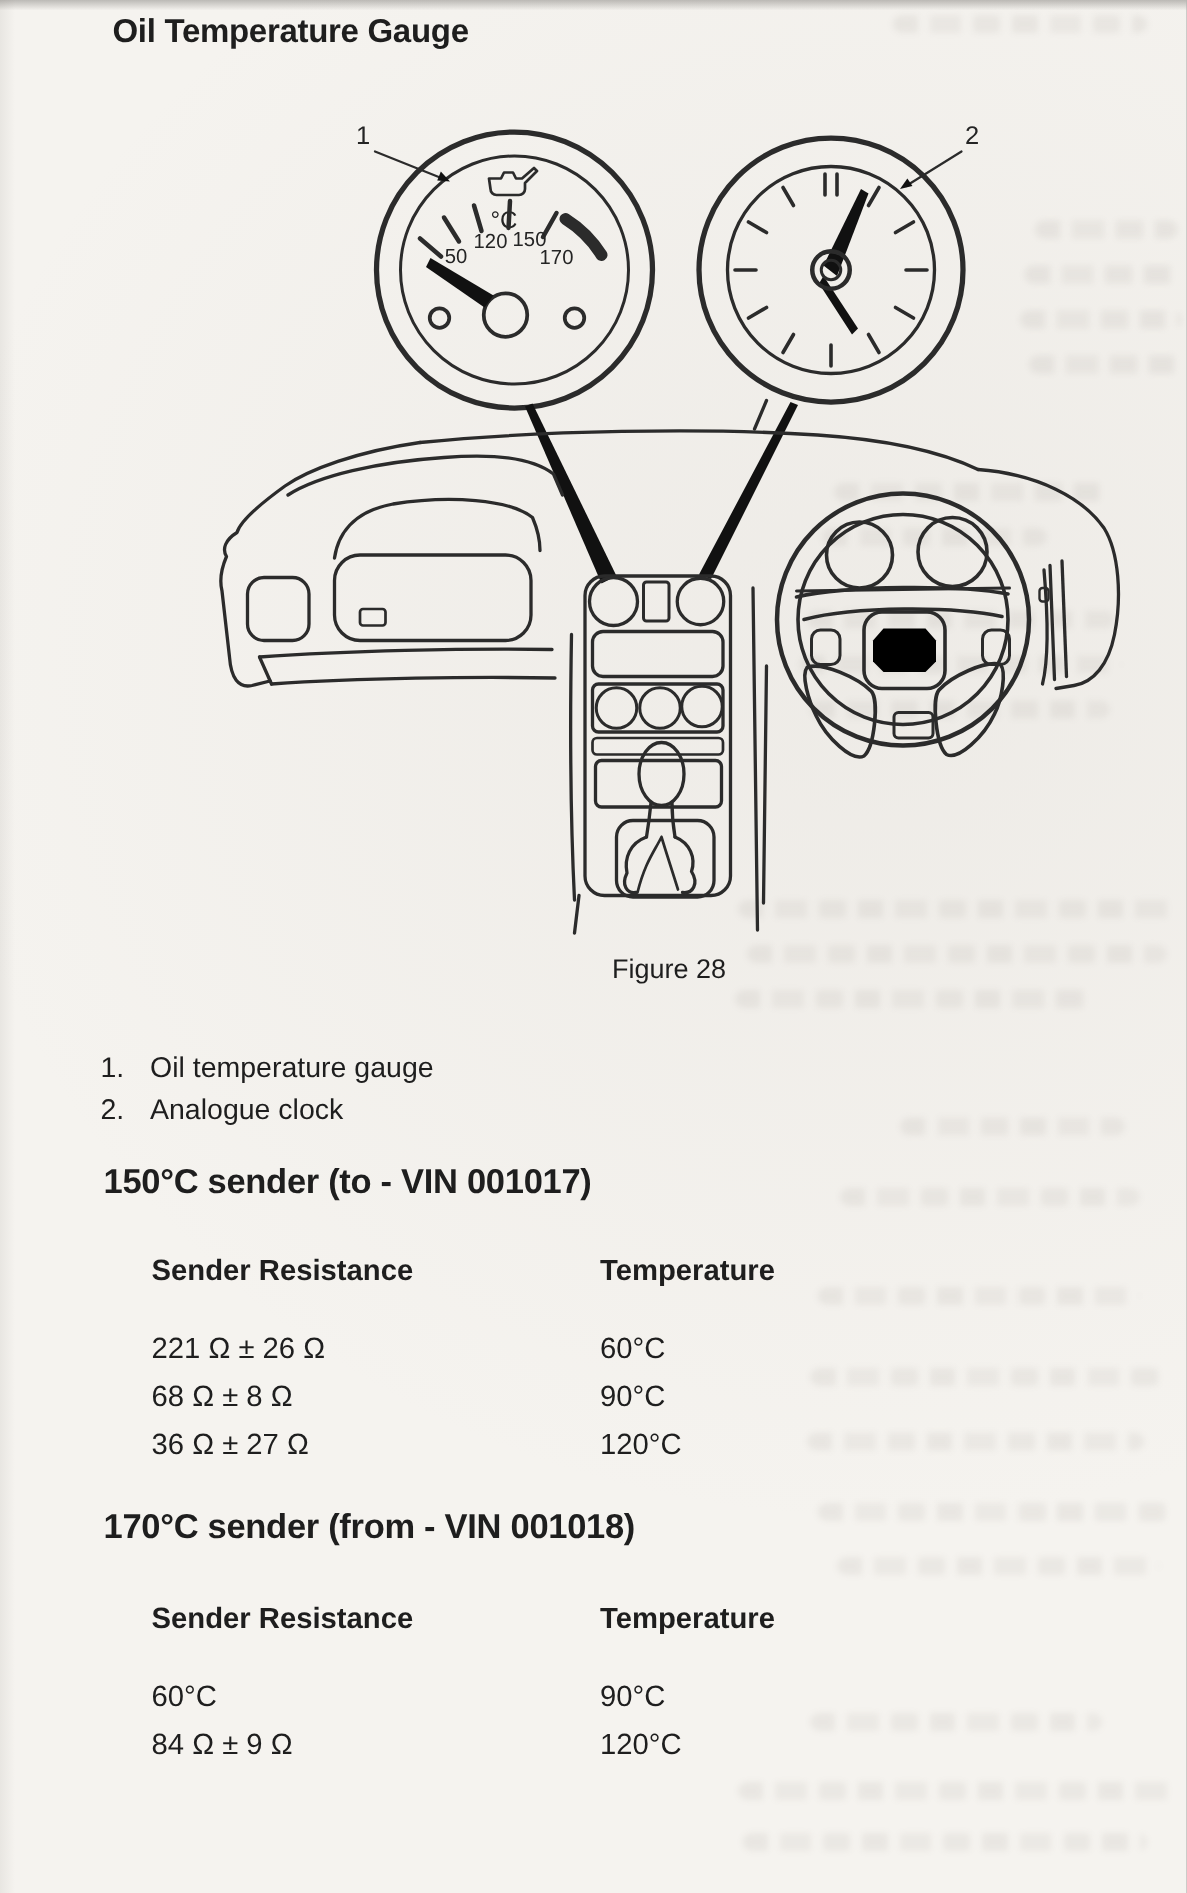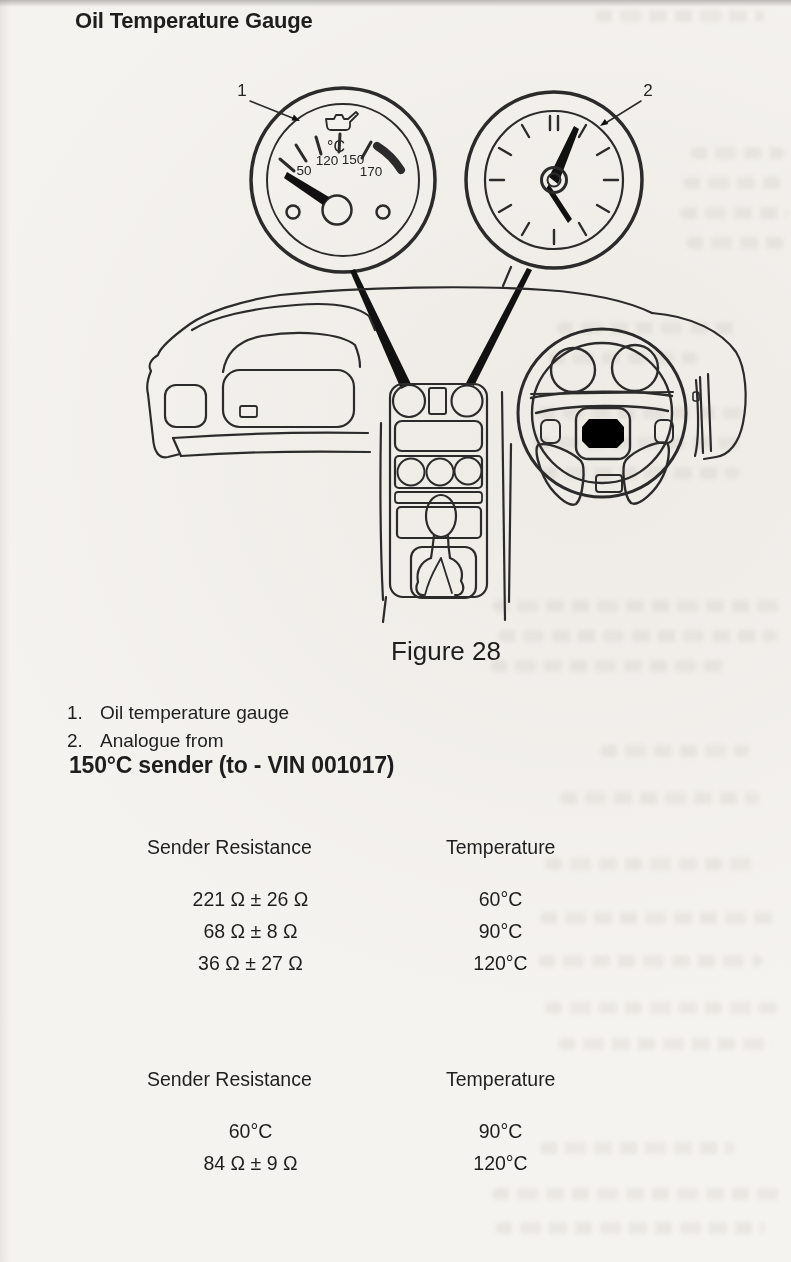--- a/index.html
+++ b/index.html
@@ -19,32 +19,32 @@
       rgba(150,143,136,.55) 0 17px, rgba(150,143,136,0) 17px 25px,
       rgba(150,143,136,.45) 25px 46px, rgba(150,143,136,0) 46px 54px,
       rgba(150,143,136,.5) 54px 72px, rgba(150,143,136,0) 72px 80px);
     filter: blur(2.2px); opacity:.22;
   }
   .title { position:absolute; left:75px; top:8px; font-size:22px; font-weight:bold; letter-spacing:-.2px; }
   .figure-svg { position:absolute; left:0; top:0; width:791px; height:1262px; }
   .figure-svg path, .figure-svg circle, .figure-svg rect, .figure-svg line, .figure-svg ellipse, .figure-svg polyline
     { stroke:#2b2b2b; fill:none; stroke-linecap:round; stroke-linejoin:round; }
   .figure-svg text { font-family:"Liberation Sans", sans-serif; fill:#242424; stroke:none; }
-  .caption { position:absolute; left:346px; top:636px; width:200px; text-align:center; font-size:26px; }
+  .caption { position:absolute; left:346px; top:636px; width:200px; text-align:center; font-size:18px; }
   .legend { position:absolute; left:67px; top:699px; font-size:19px; }
   .legend .row { display:flex; line-height:28px; }
   .legend .num { width:33px; }
   .h2 { position:absolute; left:69px; font-size:23px; font-weight:bold; letter-spacing:-.2px; }
-  .h2.s1 { top:752px; }
+  .h2.s1 { top:774px; }
   .h2.s2 { top:1004px; }
   .tbl { position:absolute; left:101px; width:500px; display:grid; grid-template-columns:299px 1fr; font-size:19.5px; }
   .tbl.t1 { top:836px; }
   .tbl.t2 { top:1068px; }
-  .tbl .head { font-weight:normal; height:52px;margin-left:46px; }
-  .tbl .cell { height:32px;text-align:center; }
+  .tbl .head { font-weight:bold; height:52px; }
+  .tbl .cell { height:32px; }
 </style>
 </head>
 <body>
 
 <div class="page">
 
   <div class="smudge" style="left:595px;top:10px;width:170px;"></div>
   <div class="smudge" style="left:690px;top:147px;width:95px;"></div>
   <div class="smudge" style="left:683px;top:177px;width:105px;"></div>
   <div class="smudge" style="left:680px;top:207px;width:108px;"></div>
@@ -218,36 +218,37 @@
 
   <div class="caption">Figure 28</div>
 
   <div class="legend">
     <div class="row">
       <span class="num">1.</span>
       <span>Oil temperature gauge</span>
     </div>
     <div class="row">
       <span class="num">2.</span>
-      <span>Analogue from</span>
+      <span>Analogue clock</span>
     </div>
   </div>
 
   <div class="h2 s1">150°C sender (to - VIN 001017)</div>
   <div class="tbl t1">
     <div class="head">Sender Resistance</div>
     <div class="head">Temperature</div>
     <div class="cell">221 Ω ± 26 Ω</div>
     <div class="cell">60°C</div>
     <div class="cell">68 Ω ± 8 Ω</div>
     <div class="cell">90°C</div>
     <div class="cell">36 Ω ± 27 Ω</div>
     <div class="cell">120°C</div>
   </div>
 
+  <div class="h2 s2">170°C sender (from - VIN 001018)</div>
   <div class="tbl t2">
     <div class="head">Sender Resistance</div>
     <div class="head">Temperature</div>
     <div class="cell">60°C</div>
     <div class="cell">90°C</div>
     <div class="cell">84 Ω ± 9 Ω</div>
     <div class="cell">120°C</div>
   </div>
 
 </div>

